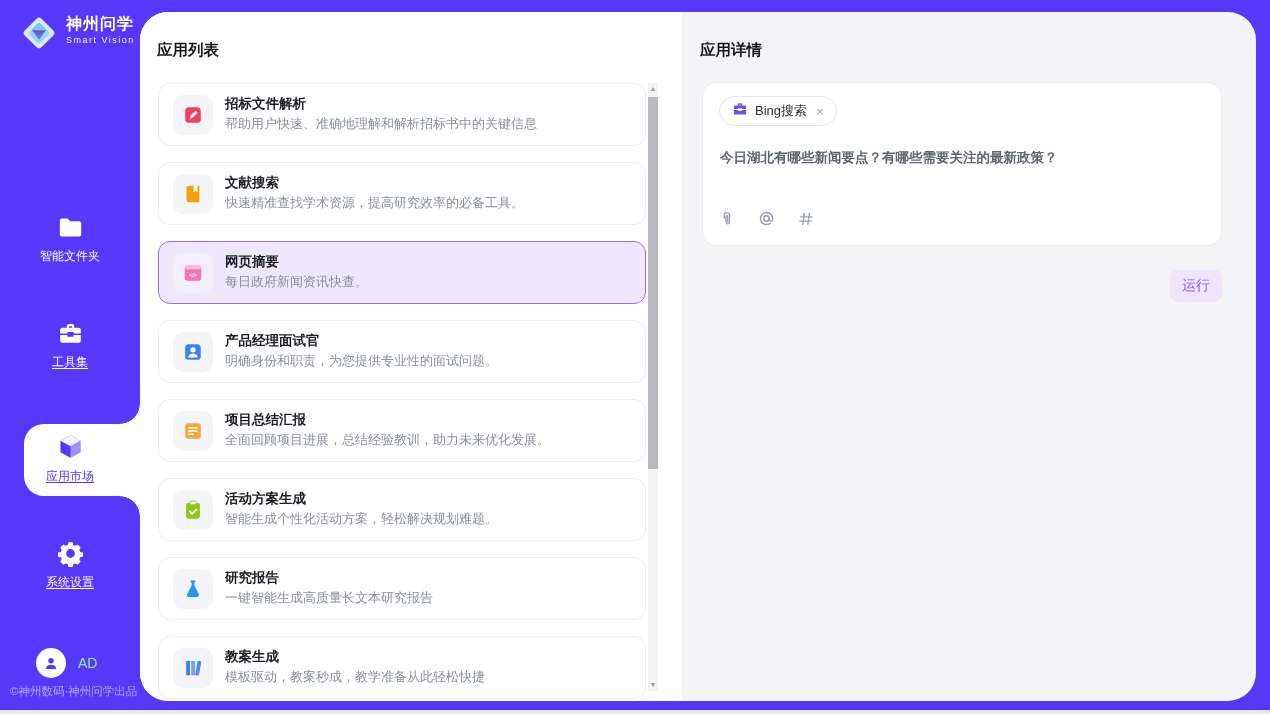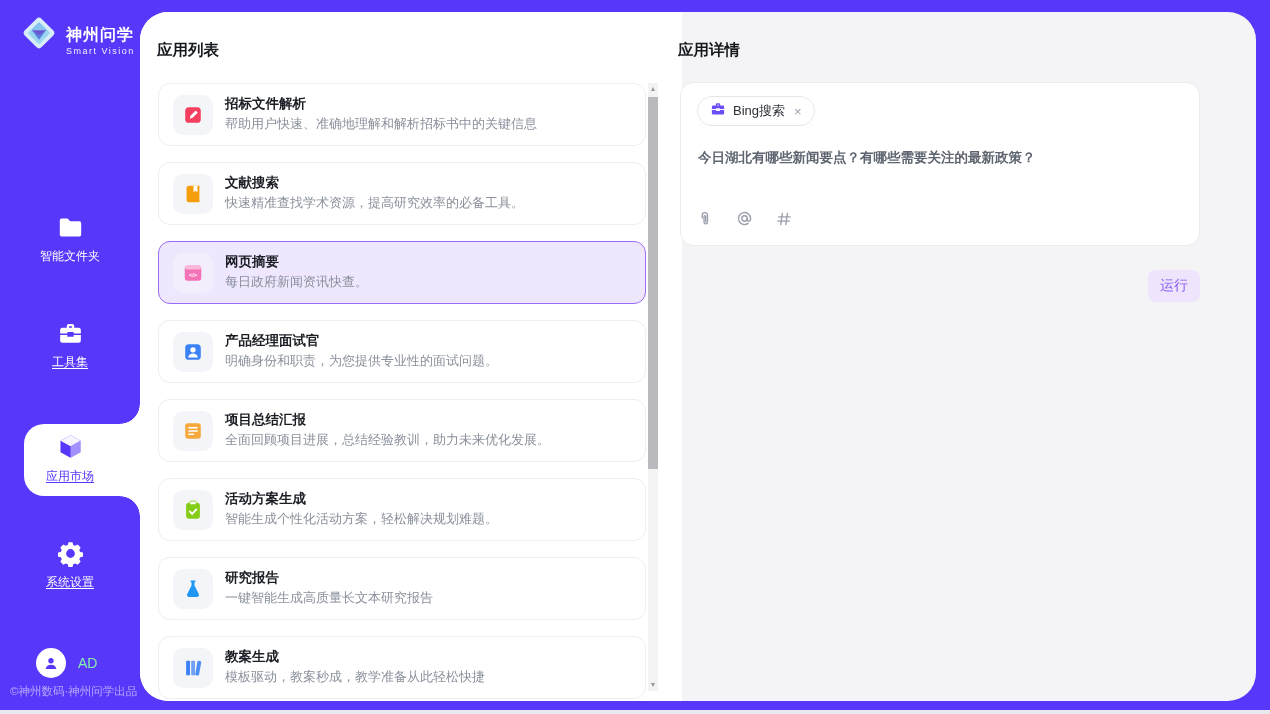--- a/index.html
+++ b/index.html
@@ -2,21 +2,21 @@
 <html><head>
 <meta charset="utf-8">
 <style>
   * { margin:0; padding:0; box-sizing:border-box; }
   html,body { width:1270px; height:714px; }
   body { font-family:"Liberation Sans","DejaVu Sans",sans-serif; background:#5737FA; overflow:hidden; }
   #app { position:relative; width:1270px; height:714px; background:#5737FA; }
 
   
   .sidebar { position:absolute; left:0; top:0; width:140px; height:714px; color:#fff; }
-  .logo { position:absolute; left:20px; top:14px; display:flex; align-items:flex-end; gap:8px; }
+  .logo { position:absolute; left:20px; top:14px; display:flex; align-items:flex-start; gap:8px; }
   .logo-txt .cn { font-size:16px; font-weight:bold; letter-spacing:1px; }
   .logo-txt .en { font-size:9px; letter-spacing:1.5px; opacity:.92; }
   .nav-item { position:absolute; left:0; width:140px; text-align:center; cursor:pointer; }
   .nav-item svg { display:block; margin:0 auto 7px; }
   .nav-label { font-size:12px; color:#fff; }
   .nav-label.u { text-decoration:underline; text-underline-offset:2px; }
   .nav-item.active .nav-label { color:#5737FA; }
 
   .tab-bulge { position:absolute; left:24px; top:424px; width:116px; height:72px;
                background:#fff; border-radius:20px 0 0 20px; }
@@ -46,21 +46,21 @@
   .app-item.selected .app-tile { background:#F3EEFB; }
   .app-item-title { position:absolute; left:66px; top:11px; font-size:13.5px; font-weight:bold; color:#1b1e24; }
   .app-item-desc  { position:absolute; left:66px; top:31px; font-size:13px; color:#8a909b; white-space:nowrap; }
 
   
   .scrollbar { position:absolute; left:508px; top:71px; width:10px; height:608px; background:#F3F3F4; }
   .sb-arrow { position:absolute; left:0; width:10px; font-size:7px; color:#9a9aa0; text-align:center; line-height:12px; }
   .sb-thumb { position:absolute; left:0; top:14px; width:10px; height:372px; background:#BABABE; cursor:pointer; }
 
   
-  .panel-right { position:absolute; left:520px; top:0; width:574px; height:515px; }
+  .panel-right { position:absolute; left:542px; top:0; width:574px; height:515px; }
   .detail-card { position:absolute; left:20px; top:70px; width:520px; height:164px; background:#fff;
                  border:1px solid #ECECF0; border-radius:14px; }
   .chip { position:absolute; left:16px; top:13px; height:30px; display:inline-flex; align-items:center; gap:7px;
           padding:0 10px 0 12px; border:1px solid #E5E6EA; border-radius:16px; background:#fff; cursor:default; }
   .chip-label { font-size:13px; color:#2b2f36; }
   .chip-close { font-size:13px; color:#9aa0ab; cursor:pointer; padding:0 2px; }
   .query-text { position:absolute; left:17px; top:66px; width:480px; font-size:13.5px; color:#5f6570; cursor:text;font-weight:bold; }
   .attach-row { position:absolute; left:15px; bottom:13px; display:flex; align-items:center; gap:21px; }
   .attach-row .aicon { cursor:pointer; display:block; }
   .run-btn { position:absolute; left:488px; top:258px; width:52px; height:32px; background:#EEE5FD; color:#8B5CF6;

